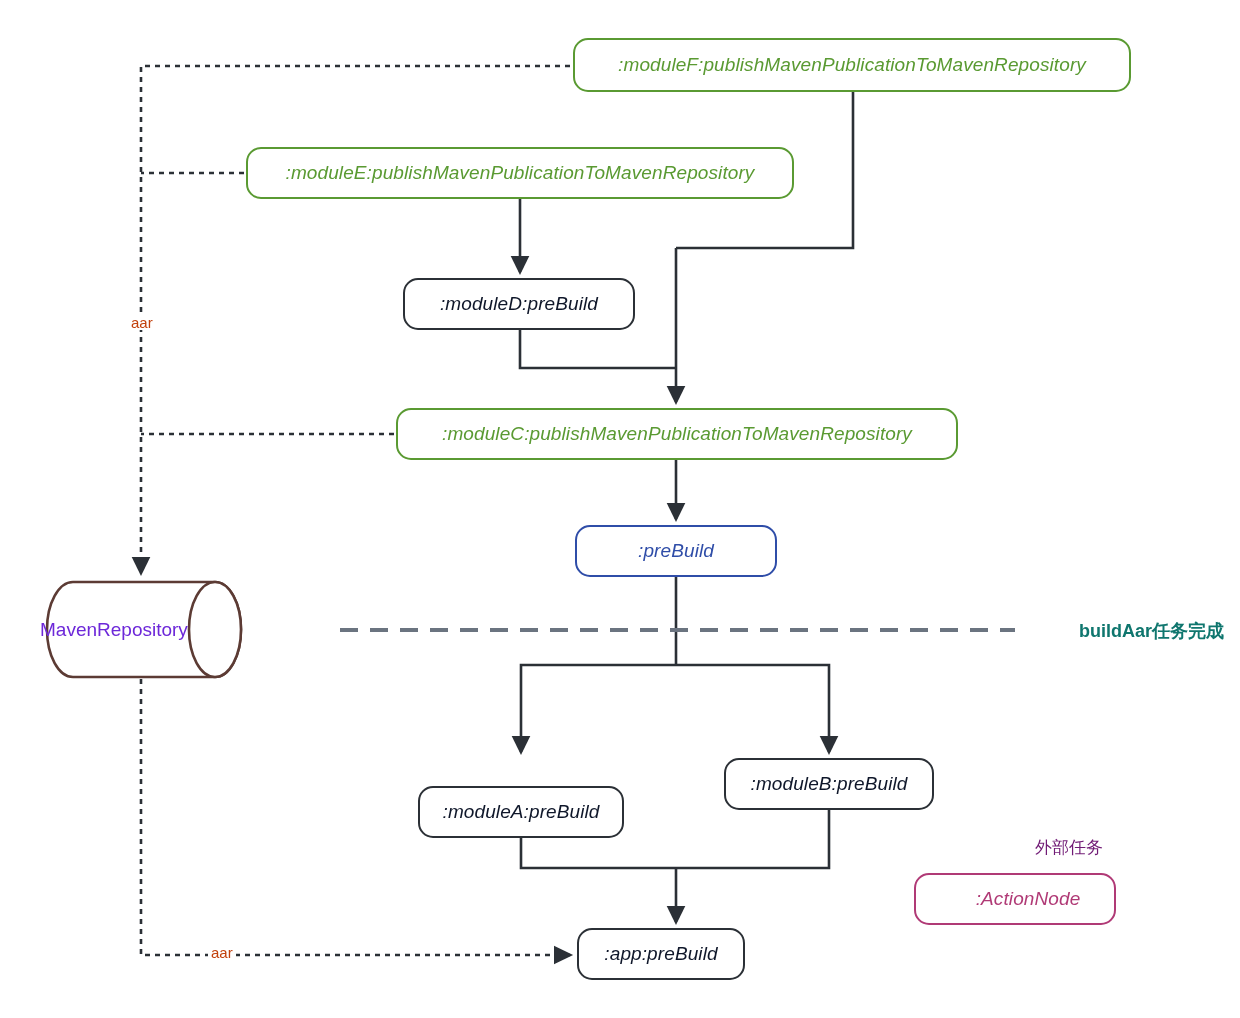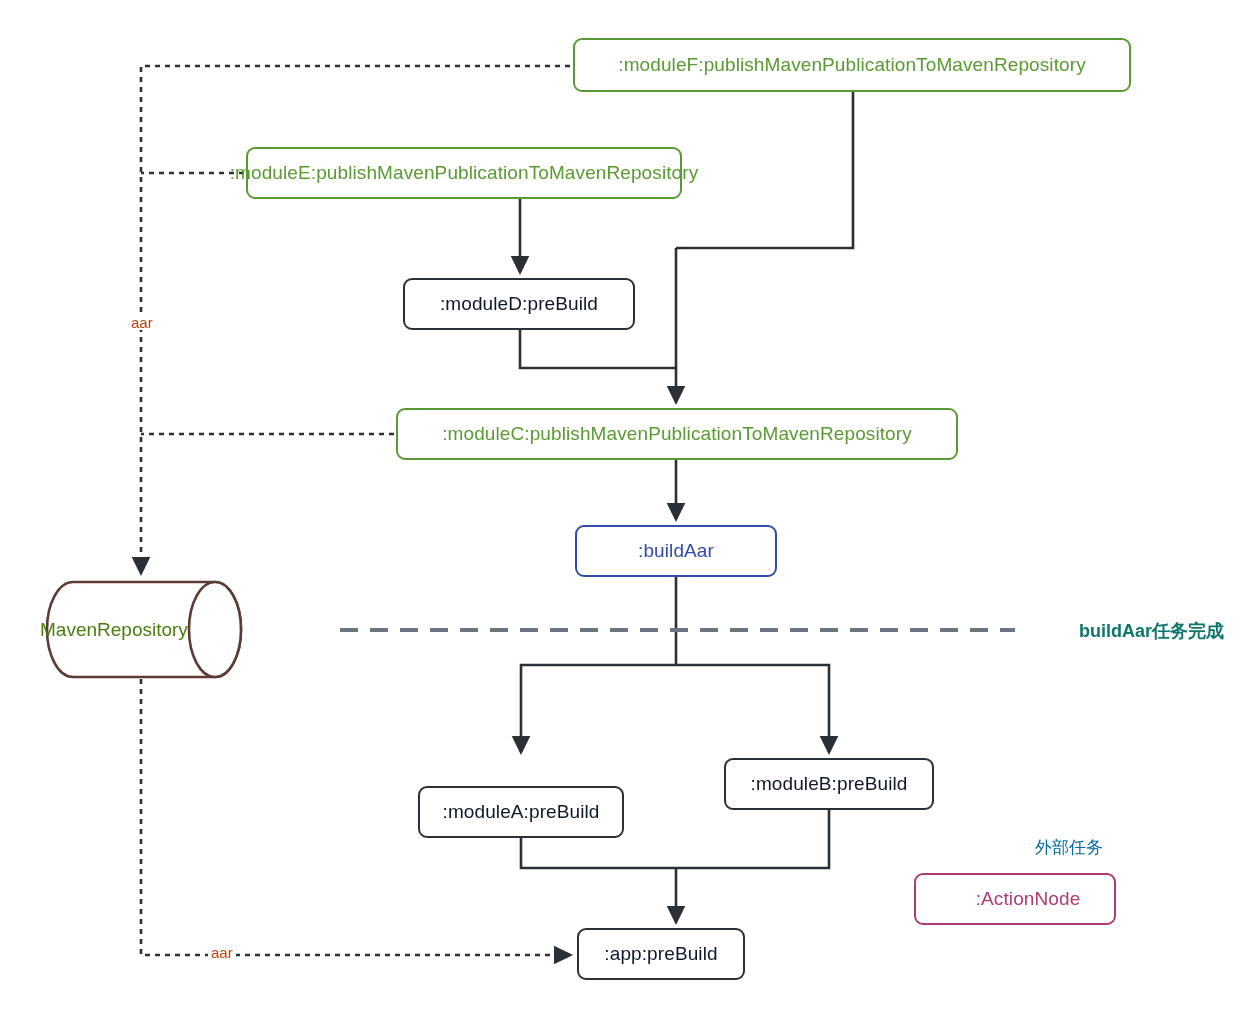--- a/index.html
+++ b/index.html
@@ -24,24 +24,25 @@
     width: 1240px;
     height: 1018px;
     pointer-events: none;
   }
   .node {
     position: absolute;
     box-sizing: border-box;
     display: flex;
     align-items: center;
     justify-content: center;
-    border-radius: 9px;
+    border-radius: 15px;
     background: #ffffff;
     white-space: nowrap;
     letter-spacing: 0.1px;
+    font-style: italic;
   }
   .node-green {
     border: 2.5px solid #5a9a32;
     color: #5a9a32;
     font-size: 19px;
   }
   .node-blue {
     border: 2.5px solid #2f4da8;
     color: #2f4da8;
     font-size: 19px;
@@ -70,27 +71,27 @@
     line-height: 1;
     white-space: nowrap;
   }
   .legend-green {
     color: #0f766e;
     font-weight: bold;
     font-size: 18px;
     margin-left: 48px;
   }
   .legend-dark {
-    color: #0369a1;
+    color: #701a75;
     font-size: 17px;
   }
   .cyl-text {
     position: absolute;
     font-size: 19px;
-    color: #4d7c0f;
+    color: #6d28d9;
     white-space: nowrap;
   }
 </style>
 </head>
 <body>
 
 <div id="canvas">
 
   <svg id="edges" viewBox="0 0 1240 1018" xmlns="http://www.w3.org/2000/svg">
     <defs>
@@ -132,34 +133,34 @@
       <ellipse cx="215" cy="629.5" rx="26" ry="47.5" fill="#ffffff" stroke="#5c3b34" stroke-width="2.6"></ellipse>
     </g>
 
     <line x1="340" y1="630" x2="1015" y2="630" stroke="#6b7480" stroke-width="4" stroke-dasharray="18 12"></line>
   </svg>
 
   <div class="node node-green" style="left:573px; top:38px; width:558px; height:54px;">
     <span>:moduleF:publishMavenPublicationToMavenRepository</span>
   </div>
 
-  <div class="node node-green" style="left:246px; top:147px; width:436px; height:52px;">
+  <div class="node node-green" style="left:246px; top:147px; width:548px; height:52px;">
     <span>:moduleE:publishMavenPublicationToMavenRepository</span>
   </div>
 
   <div class="node node-dark" style="left:403px; top:278px; width:232px; height:52px;">
     <span>:moduleD:preBuild</span>
   </div>
 
   <div class="node node-green" style="left:396px; top:408px; width:562px; height:52px;">
     <span>:moduleC:publishMavenPublicationToMavenRepository</span>
   </div>
 
   <div class="node node-blue" style="left:575px; top:525px; width:202px; height:52px;">
-    <span>:buildAar</span>
+    <span>:preBuild</span>
   </div>
 
   <div class="node node-dark" style="left:418px; top:758px; width:206px; height:52px;margin-top:28px;">
     <span>:moduleA:preBuild</span>
   </div>
 
   <div class="node node-dark" style="left:724px; top:758px; width:210px; height:52px;">
     <span>:moduleB:preBuild</span>
   </div>
 

